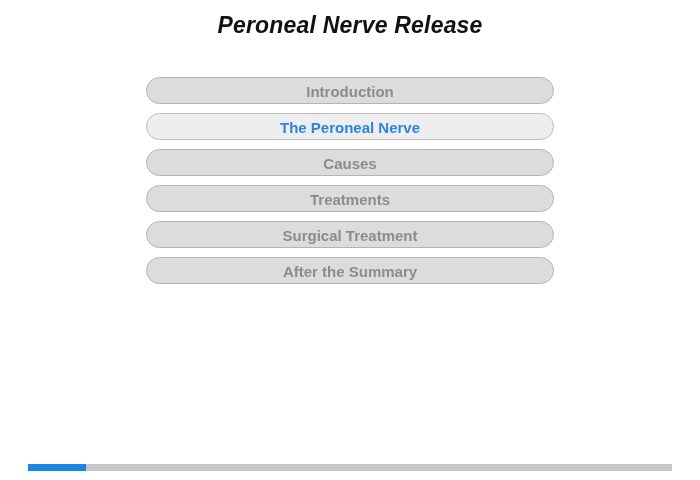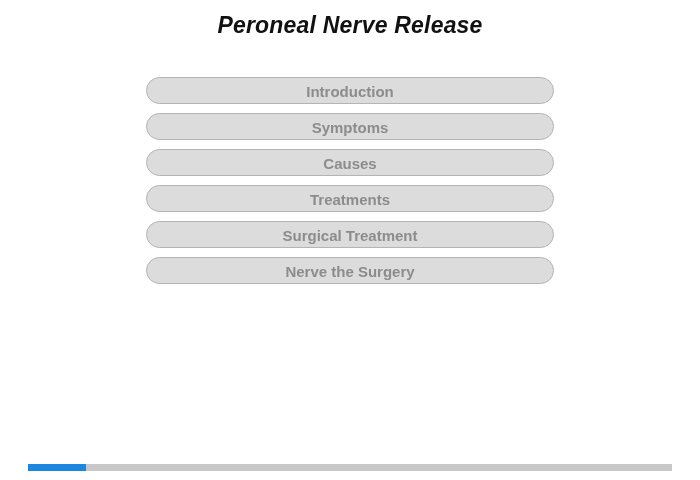--- a/index.html
+++ b/index.html
@@ -65,32 +65,32 @@
 </style>
 </head>
 <body>
 
 <h1 class="page-title">Peroneal Nerve Release</h1>
 
 <div class="menu">
   <div class="menu-item">
     <span>Introduction</span>
   </div>
-  <div class="menu-item">
-    <span>Symptoms</span>
+  <div class="menu-item active">
+    <span>The Peroneal Nerve</span>
   </div>
   <div class="menu-item">
     <span>Causes</span>
   </div>
   <div class="menu-item">
     <span>Treatments</span>
   </div>
   <div class="menu-item">
     <span>Surgical Treatment</span>
   </div>
   <div class="menu-item">
-    <span>Nerve the Surgery</span>
+    <span>After the Summary</span>
   </div>
 </div>
 
 <div class="progress-track" style="background: rgb(200, 200, 200);">
   <div class="progress-fill" style="width: 9%; background: rgb(26, 134, 224);"></div>
 </div>
 
 </body></html>

